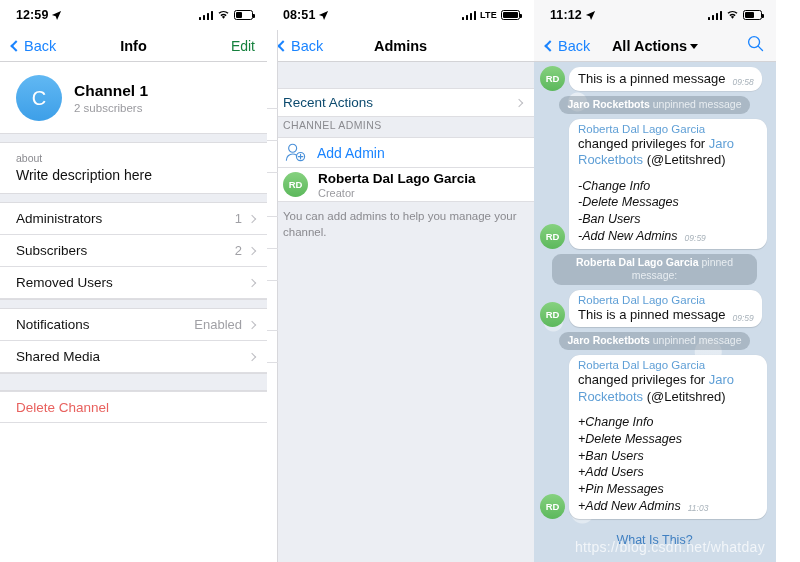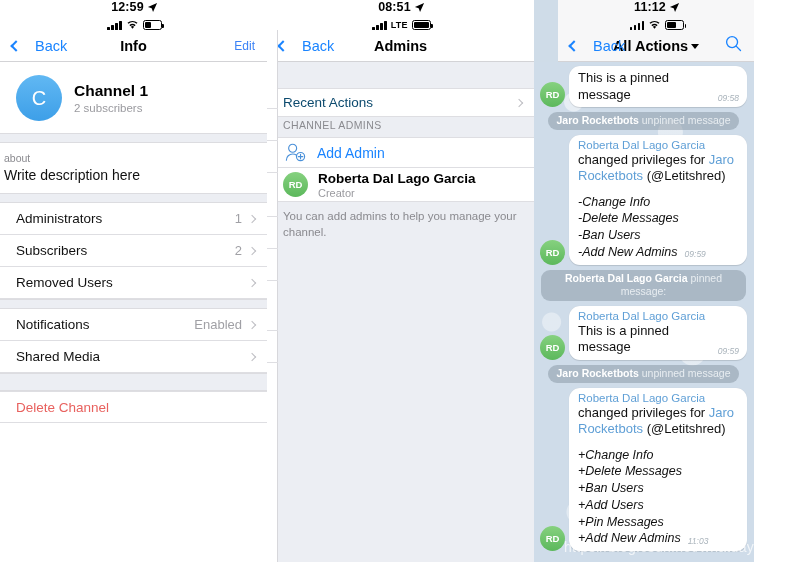--- a/index.html
+++ b/index.html
@@ -6,28 +6,27 @@
   html, body {
     width: 800px; height: 562px;
     font-family: "Liberation Sans", sans-serif;
     background: #ffffff;
     overflow: hidden;
   }
   .screens { display: flex; width: 800px; height: 562px; }
   .panel { position: relative; height: 562px; overflow: hidden; background: #fff; }
   .p1 { width: 267px; }
   .p2 { width: 267px; background: #eceef3; }
-  .p3 { width: 220px; background: #cfdce8; padding-left: 24px; }
+  .p3 { width: 242px; background: #cfdce8; }
 
   
   .statusbar {
     height: 30px; display: flex; align-items: center;
     justify-content: space-between; padding: 0 14px 0 16px;
     background: #fff;
-    flex-direction: column;
   }
   .p3 .statusbar { background: #f7f7f8; }
   .sb-time {
     font-size: 12.5px; font-weight: bold; color: #000;
     letter-spacing: .1px; display: flex; align-items: center; gap: 3px;
   }
   .loc-arrow { display: inline-block; }
   .sb-right { display: flex; align-items: center; gap: 4px; }
   .bars { display: flex; align-items: flex-end; gap: 1.5px; height: 10px; }
   .bars i { display: block; width: 2.5px; background: #000; border-radius: .5px; }
@@ -48,55 +47,55 @@
 
   
   .navbar {
     height: 32px; display: flex; align-items: center;
     padding: 0 12px; background: #fff; position: relative;
     border-bottom: .5px solid #d3d3d6;
   }
   .p3 .navbar { background: #f7f7f8; }
   .nav-back {
     display: flex; align-items: center; color: #1a84ff;
-    font-size: 14.5px; gap: 14px; z-index: 2;
+    font-size: 14.5px; gap: 3px; z-index: 2;
   }
   .chev-left {
     width: 8px; height: 8px; border-left: 2.1px solid #1a84ff;
     border-bottom: 2.1px solid #1a84ff; transform: rotate(45deg);
     margin-right: 1px;
   }
   .nav-title {
     position: absolute; left: 0; right: 0; text-align: center;
     font-size: 14.5px; font-weight: bold; color: #000;
     pointer-events: none;
   }
   .nav-title .caret {
     display: inline-block; width: 0; height: 0; margin-left: 3px;
     border-left: 4px solid transparent; border-right: 4px solid transparent;
     border-top: 5px solid #000; vertical-align: 2px;
   }
-  .nav-right { margin-left: auto; color: #3b82f6; font-size: 12px; z-index: 2; text-align: center; }
+  .nav-right { margin-left: auto; color: #15803d; font-size: 14px; z-index: 2; text-align: center; }
   .search-ic { margin-left: auto; z-index: 2; }
 
   
   .profile { display: flex; align-items: center; gap: 12px; padding: 13px 16px 12px; }
   .avatar-big {
     width: 46px; height: 46px; border-radius: 50%;
     background: linear-gradient(180deg,#61b8f3,#3d9fe8);
     color: #fff; font-size: 20px; display: flex;
     align-items: center; justify-content: center;
   }
   .profile-name { font-size: 15.5px; font-weight: bold; color: #000; }
   .profile-sub { font-size: 11.5px; color: #9a9a9f; margin-top: 2px; }
 
   .sep { height: 10px; background: #eceef3; border-top: .5px solid #dcdce0; border-bottom: .5px solid #dcdce0; }
   .sep.tall { height: 18px; }
 
-  .about-block { padding: 9px 4px 10px; }
+  .about-block { padding: 9px 16px 10px; }
   .about-label { font-size: 10.5px; color: #8a8a8f; }
   .about-val { font-size: 14px; color: #111; margin-top: 3px; }
 
   .rowlist { background: #fff; }
   .row {
     display: flex; align-items: center; height: 32px;
     padding: 0 12px 0 16px; border-bottom: .5px solid #dedee2;
     font-size: 13.5px; color: #111;
   }
   .row:last-child { border-bottom: .5px solid #dedee2; }

